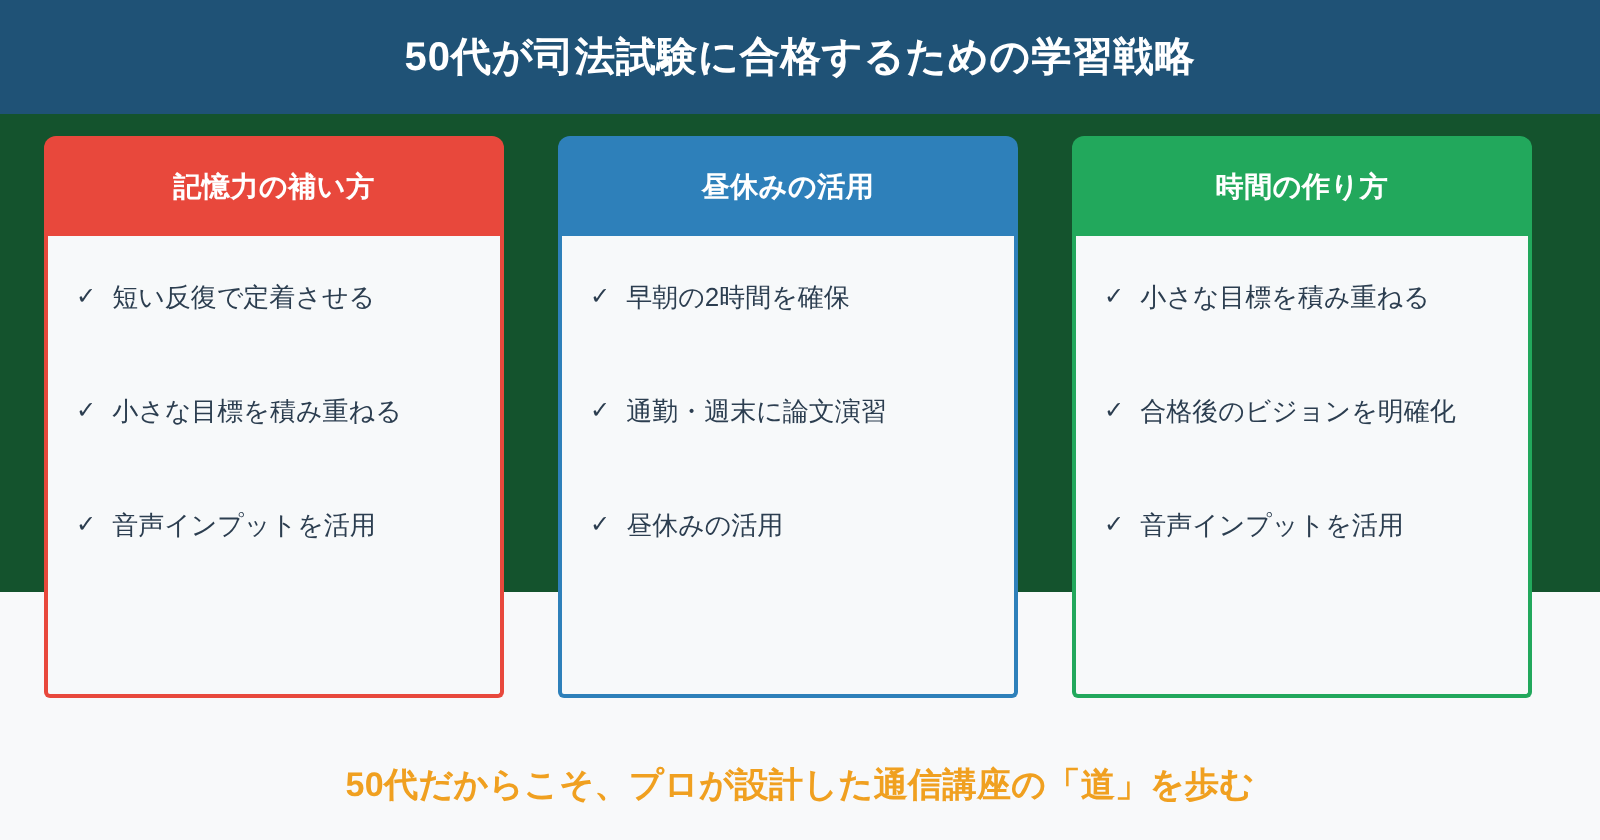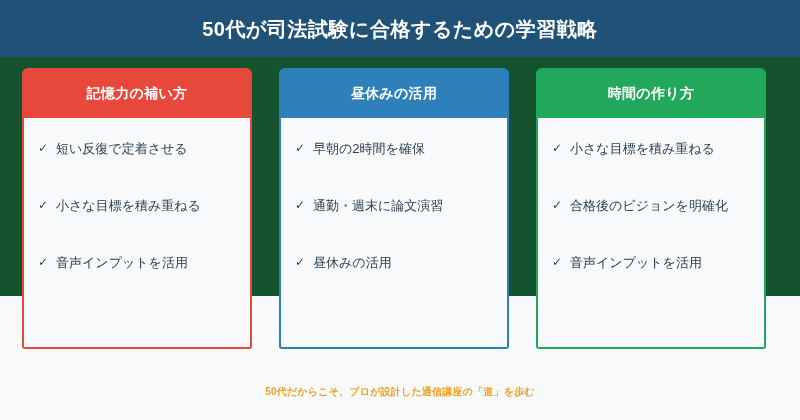--- a/index.html
+++ b/index.html
@@ -124,21 +124,21 @@
     left: 0;
     top: 378px;
     width: 800px;
     height: 28px;
     display: flex;
     align-items: center;
     justify-content: center;
   }
   .footer-text {
     color: #f0a020;
-    font-size: 10px;
+    font-size: 17px;
     font-weight: bold;
     letter-spacing: 0.2px;
     line-height: 1;
     white-space: nowrap;
   }
 </style>
 </head>
 <body>
 
 <div class="page">

